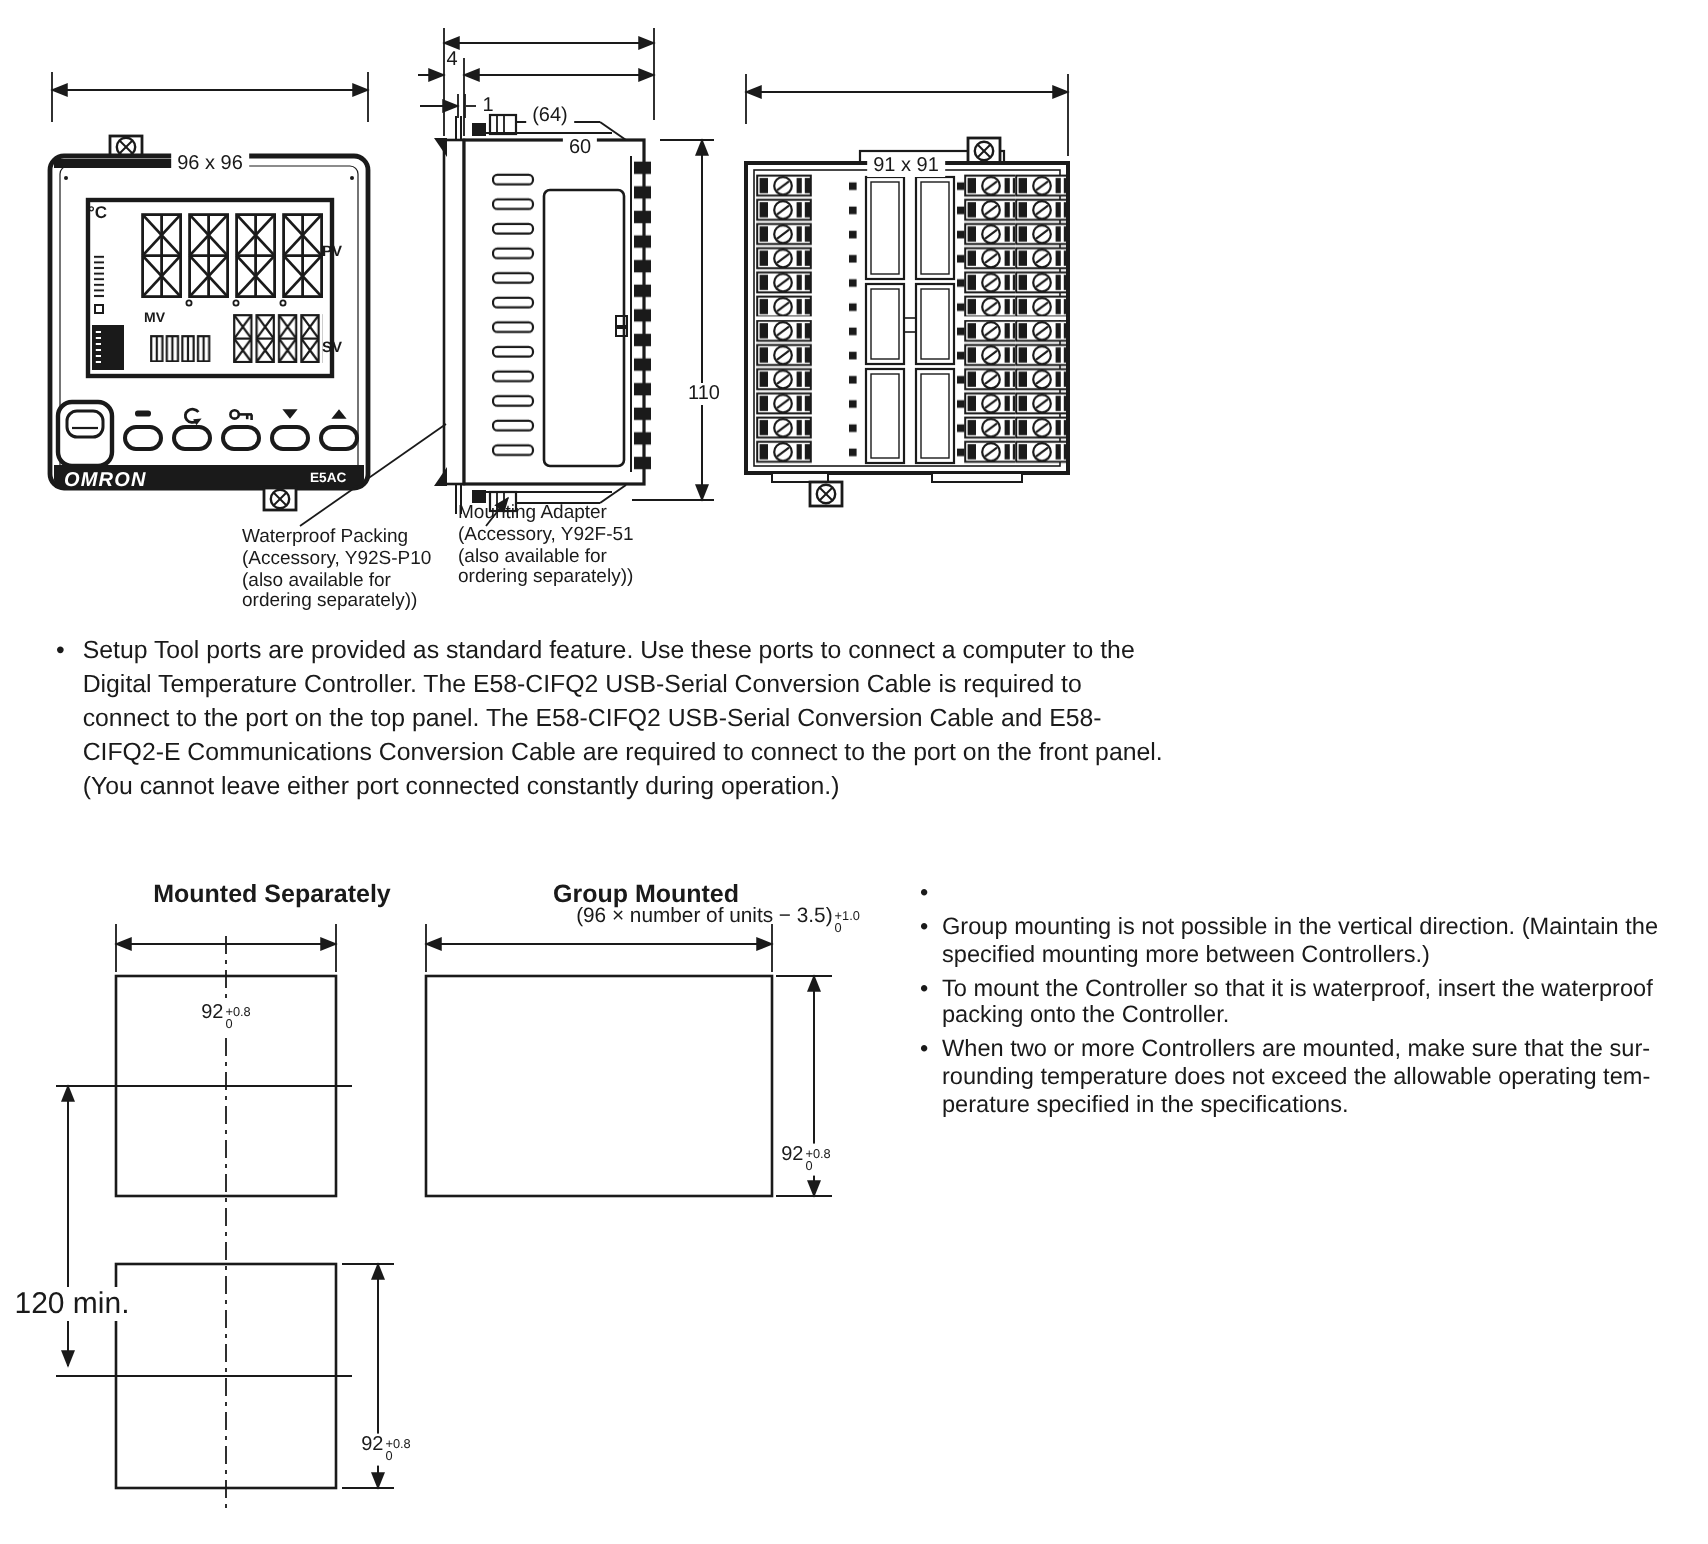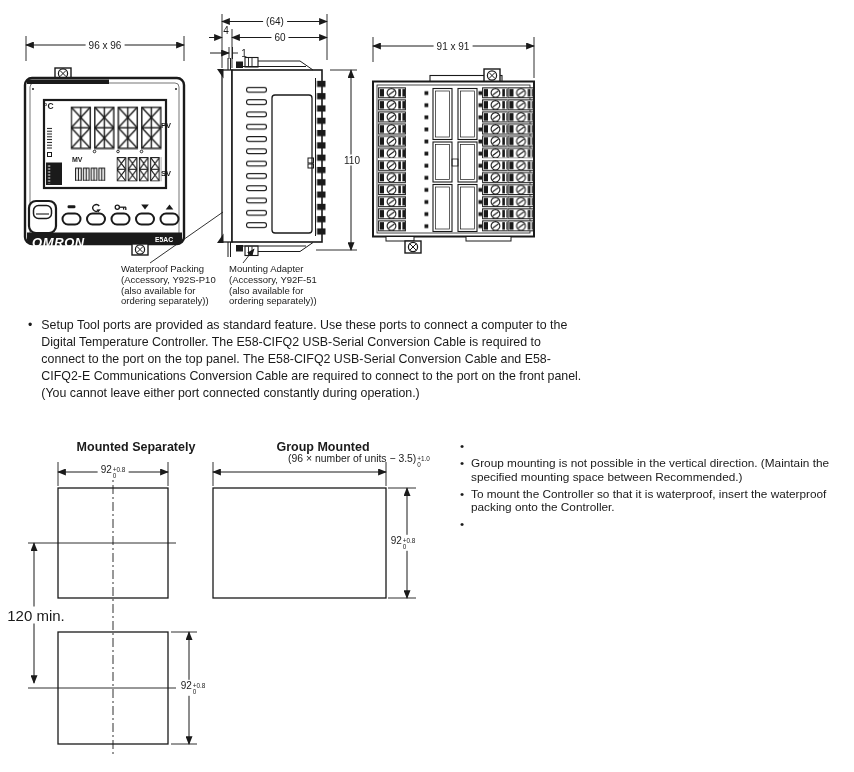--- a/index.html
+++ b/index.html
@@ -2,21 +2,21 @@
 <html><head>
 <meta charset="utf-8">
 <style>
   html,body{margin:0;padding:0;background:#fff;}
   body{width:854px;height:772px;position:relative;font-family:"Liberation Sans",sans-serif;color:#1a1a1a;}
   .page{position:absolute;inset:0;background:#fff;overflow:hidden;}
   svg.art{position:absolute;left:0;top:0;}
   .lbl{position:absolute;white-space:nowrap;font-size:10px;color:#1a1a1a;}
   .c{transform:translate(-50%,-50%);}
   .cx{transform:translateX(-50%);padding-left:44px;}
-  .bg{background:#fff;padding:0 3px;}
+  .bg{background:#fff;padding:0 3px;margin-top:37px;}
   .tol{display:inline-flex;flex-direction:column;align-items:flex-start;font-size:6.4px;line-height:6.2px;margin-left:1px;transform:translateY(-1px);}
   .callout{position:absolute;font-size:9.5px;line-height:10.8px;white-space:pre-line;}
   .note{position:absolute;left:28px;top:317px;display:flex;font-size:12.4px;line-height:17px;}
   .note .b{margin-right:9px;}
   .pre{white-space:pre-line;}
   .mtitle{position:absolute;font-weight:bold;font-size:12.5px;white-space:nowrap;}
   .formula{position:absolute;font-size:10.4px;white-space:nowrap;margin-left:36px;}
   .caption{position:absolute;font-size:10.4px;line-height:12.4px;white-space:pre-line;}
   .notes{position:absolute;left:460px;top:440px;width:396px;}
   .notes .item{display:flex;font-size:11.8px;line-height:13.6px;margin-bottom:3.5px;}
@@ -305,38 +305,38 @@
     <line x1="213" y1="472" x2="386" y2="472" stroke="#1a1a1a" stroke-width="1" marker-start="url(#arr)" marker-end="url(#arr)"></line>
     <rect x="213" y="488" width="173" height="110" fill="none" stroke="#1a1a1a" stroke-width="1.3"></rect>
     <line x1="388" y1="488" x2="416" y2="488" stroke="#1a1a1a" stroke-width="0.9"></line>
     <line x1="388" y1="598" x2="416" y2="598" stroke="#1a1a1a" stroke-width="0.9"></line>
     <line x1="407" y1="488" x2="407" y2="598" stroke="#1a1a1a" stroke-width="1" marker-start="url(#arr)" marker-end="url(#arr)"></line>
   </g>
 </svg>
 
 <span class="lbl c bg" style="left:105px;top:45px">96 x 96</span>
 <span class="lbl c bg" style="left:275px;top:21px">(64)</span>
-<span class="lbl c bg" style="left:280px;top:37px">60</span>
+<span class="lbl c bg" style="left:290px;top:37px">60</span>
 <span class="lbl c" style="left:226px;top:30px">4</span>
 <span class="lbl c" style="left:244px;top:53px">1</span>
 <span class="lbl c bg" style="left:352px;top:160px">110</span>
 <span class="lbl c bg" style="left:453px;top:46px">91 x 91</span>
 
 <span class="dlabel" style="left:44px;top:101px;font-size:8.5px">°C</span>
 <span class="dlabel" style="left:161px;top:121px;font-size:7.5px">PV</span>
 <span class="dlabel" style="left:72px;top:156px;font-size:7px">MV</span>
 <span class="dlabel" style="left:161px;top:169px;font-size:7.5px">SV</span>
-<span class="wlabel" style="left:32px;top:235px;font-size:13px;font-style:italic;letter-spacing:0.6px">OMRON</span>
+<span class="wlabel" style="left:32px;top:235px;font-size:10px;font-style:italic;letter-spacing:0.6px">OMRON</span>
 <span class="wlabel" style="left:155px;top:236px;font-size:6.8px">E5AC</span>
 
 <div class="callout" style="left:121px;top:264px">Waterproof Packing
 (Accessory, Y92S-P10
 (also available for
 ordering separately))</div>
-<div class="callout" style="left:229px;top:264px">Mounting Adapter
+<div class="callout" style="left:229px;top:252px">Mounting Adapter
 (Accessory, Y92F-51
 (also available for
 ordering separately))</div>
 
 <div class="note">
   <span class="b">•</span>
   <span class="t pre">Setup Tool ports are provided as standard feature. Use these ports to connect a computer to the
 Digital Temperature Controller. The E58-CIFQ2 USB-Serial Conversion Cable is required to
 connect to the port on the top panel. The E58-CIFQ2 USB-Serial Conversion Cable and E58-
 CIFQ2-E Communications Conversion Cable are required to connect to the port on the front panel.
@@ -371,25 +371,28 @@
 <span class="lbl c bg" style="left:36px;top:615px;font-size:15px">120 min.</span>
 
 
 <div class="notes">
   <div class="item">
         <span class="b">•</span>
       </div>
   <div class="item">
         <span class="b">•</span>
         <span class="t pre">Group mounting is not possible in the vertical direction. (Maintain the
-specified mounting space between Recommended.)</span>
+specified mounting more between Controllers.)</span>
       </div>
   <div class="item">
         <span class="b">•</span>
         <span class="t pre">To mount the Controller so that it is waterproof, insert the waterproof
 packing onto the Controller.</span>
       </div>
   <div class="item">
         <span class="b">•</span>
+        <span class="t pre">When two or more Controllers are mounted, make sure that the sur-
+rounding temperature does not exceed the allowable operating tem-
+perature specified in the specifications.</span>
       </div>
 </div>
 
 </div>
 
 </body></html>

